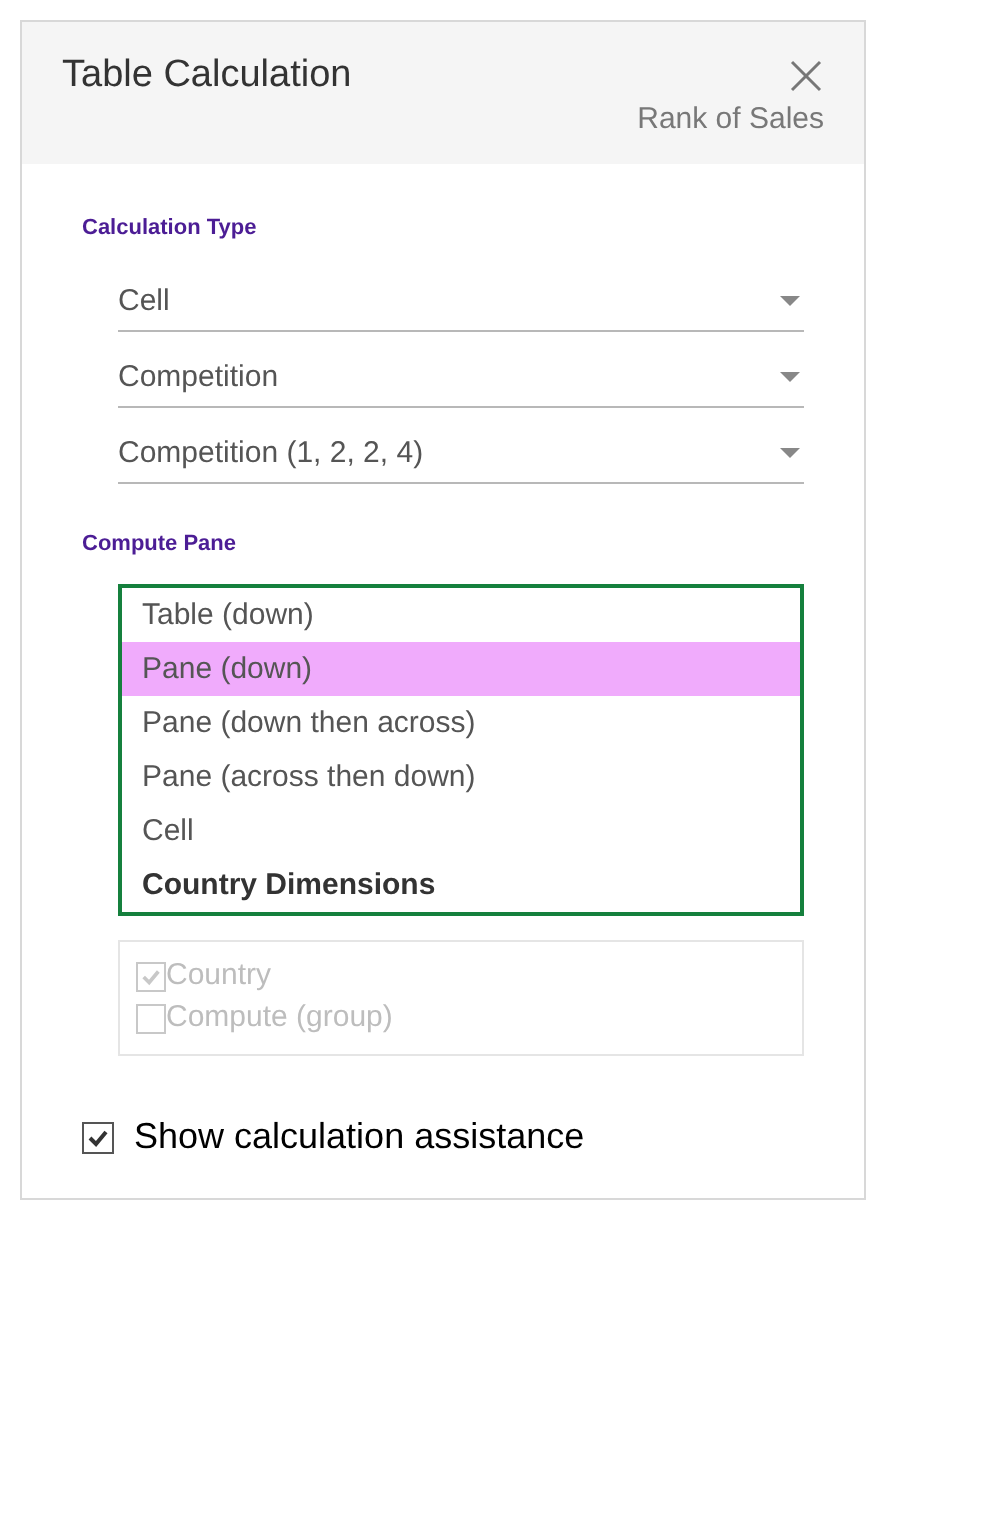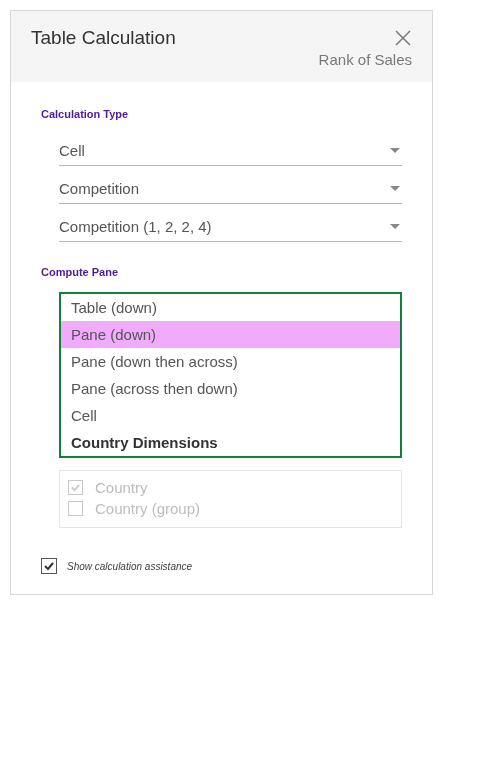--- a/index.html
+++ b/index.html
@@ -96,22 +96,22 @@
     .list-item.bold {
       font-weight: 700;
       color: #333;
     }
     .dims-box {
       border: 1px solid #e5e5e5;
       padding: 6px 8px 8px 8px;
     }
     .dim-row {
       display: flex;
-      align-items: center;
-      gap: 12px;
+      align-items: flex-end;
+      gap: 0;
       padding: 2px 0;
     }
     .dim-check {
       width: 15px;
       height: 15px;
       border: 1px solid #c8c8c8;
       display: flex;
       align-items: center;
       justify-content: center;
       flex-shrink: 0;
@@ -132,23 +132,22 @@
       height: 16px;
       border: 1.5px solid #555;
       display: flex;
       align-items: center;
       justify-content: center;
       cursor: pointer;
       flex-shrink: 0;
     }
     .checkbox svg { width: 12px; height: 12px; }
     .checkbox-label {
-      font-size: 10px;
-      color: #404040;
-      font-style: italic;
+      font-size: 18px;
+      color: #000000;
     }
   </style>
 </head>
 <body>
 
 <div class="dialog">
 
   <div class="header">
     <div class="header-title">Table Calculation</div>
     <div class="header-subtitle">Rank of Sales</div>
@@ -195,21 +194,21 @@
         <div class="dim-row">
           <div class="dim-check">
             <svg viewBox="0 0 12 12">
               <polyline points="2,6 5,9 10,3" fill="none" stroke="#c8c8c8" stroke-width="2"></polyline>
             </svg>
           </div>
           <span class="dim-label">Country</span>
         </div>
         <div class="dim-row">
           <div class="dim-check"></div>
-          <span class="dim-label">Country (group)</span>
+          <span class="dim-label">Compute (group)</span>
         </div>
       </div>
     </div>
 
     <div class="footer-check">
       <div class="checkbox">
         <svg viewBox="0 0 12 12">
           <polyline points="2,6 5,9 10,3" fill="none" stroke="#333" stroke-width="2"></polyline>
         </svg>
       </div>

